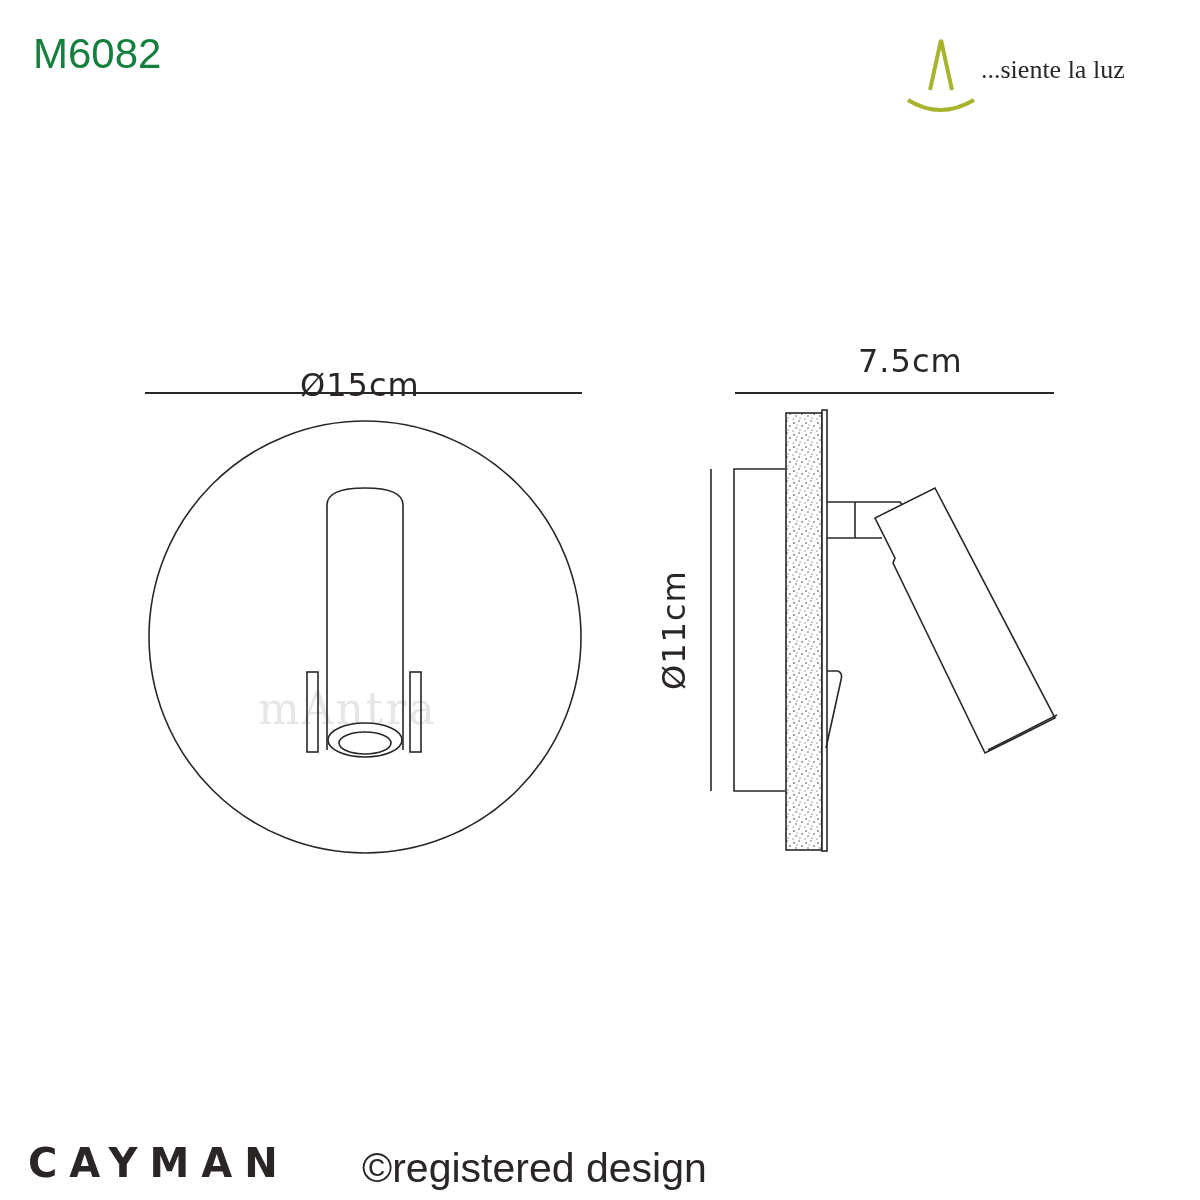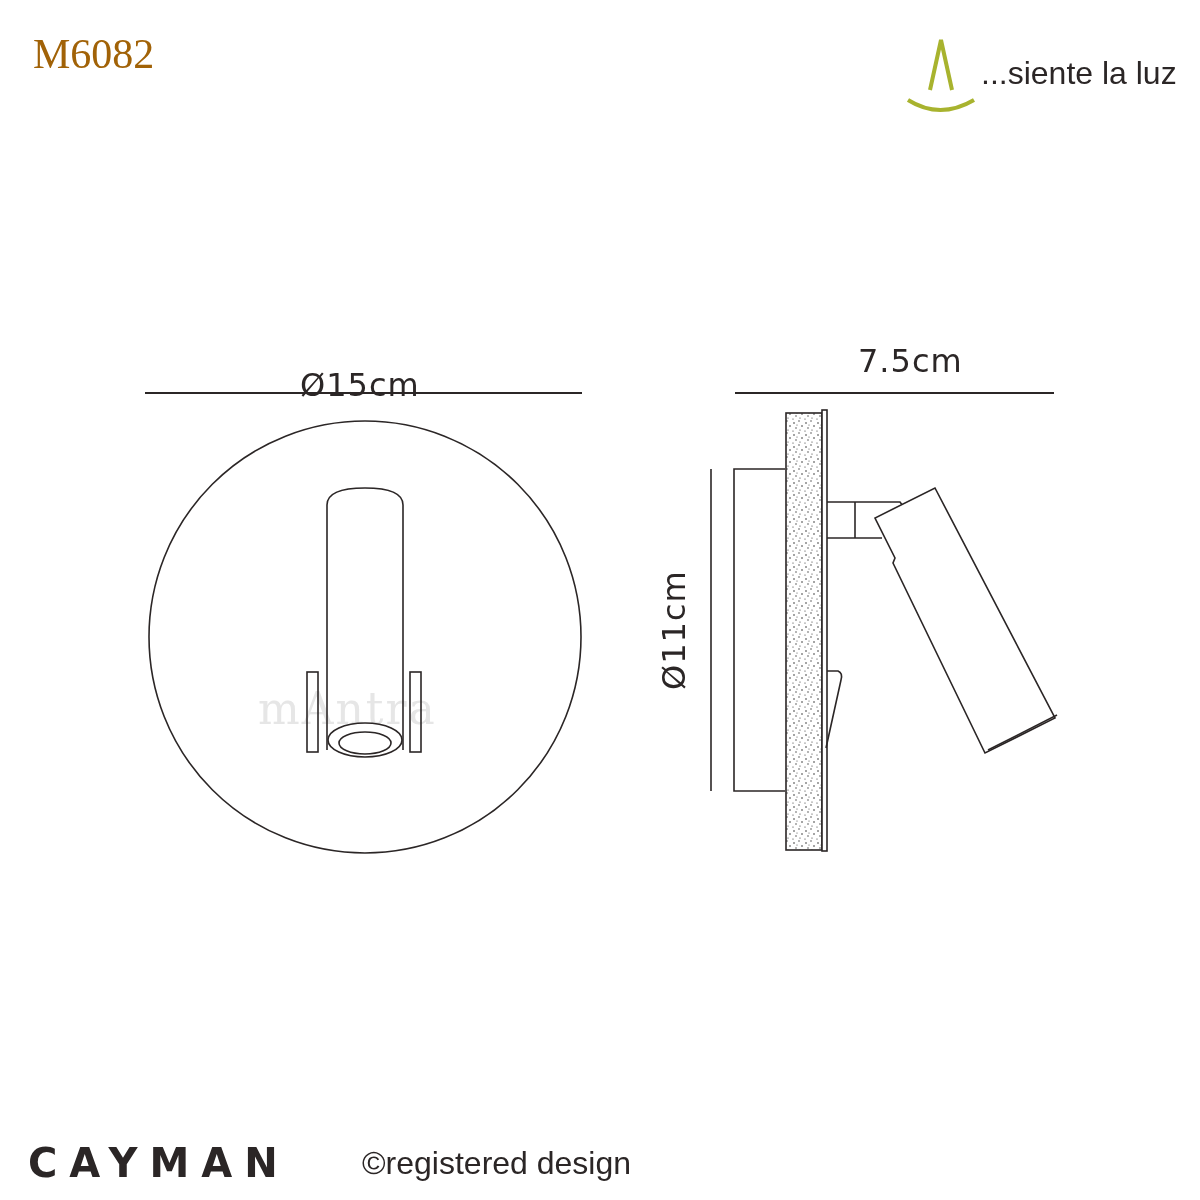--- a/index.html
+++ b/index.html
@@ -1,25 +1,25 @@
 <!DOCTYPE html>
 <html><head>
 <meta charset="utf-8">
 <style>
   html, body { margin: 0; padding: 0; background: #ffffff; }
   body { width: 1200px; height: 1200px; position: relative; overflow: hidden; font-family: "DejaVu Sans", sans-serif; color: #2b2626; }
-  .model { position: absolute; left: 33px; top: 30px; font-family: Liberation Serif, serif; font-size: 42px; letter-spacing: 0px; color: #a16207; }
-  .tagline { position: absolute; left: 981px; top: 55px; font-family: Liberation Sans, sans-serif; font-size: 32px; color: #2b2626; }
+  .model { position: absolute; left: 33px; top: 30px; font-family: Liberation Sans, sans-serif; font-size: 42px; letter-spacing: 0px; color: #15803d; }
+  .tagline { position: absolute; left: 981px; top: 55px; font-family: Liberation Serif, serif; font-size: 26px; color: #2b2626; }
   .logo-mark { position: absolute; left: 900px; top: 30px; width: 80px; height: 90px; }
   .dim { position: absolute; font-family: "DejaVu Sans", sans-serif; font-size: 32px; color: #2b2626; letter-spacing: 1px; }
   .dim-d15 { left: 300px; top: 342px; margin-top: 24px; }
   .dim-75 { left: 842px; top: 342px; margin-left: 16px; }
   .dim-d11 { left: 655px; top: 690px; transform: rotate(-90deg); transform-origin: left top; }
   .brand { position: absolute; left: 28px; top: 1140px; font-family: "DejaVu Sans", sans-serif; font-weight: bold; font-size: 40px; letter-spacing: 12px; color: #2b2626; text-align: right; }
-  .registered { position: absolute; left: 362px; top: 1145px; font-family: "Liberation Sans", sans-serif; font-size: 32px; color: #2b2626; }
+  .registered { position: absolute; left: 362px; top: 1145px; font-family: "Liberation Sans", sans-serif; font-size: 41px; color: #2b2626; }
   .watermark { position: absolute; left: 258px; top: 683px; font-family: "DejaVu Serif", serif; font-size: 44px; color: #e6e6e6; letter-spacing: 2px; }
   svg.drawing { position: absolute; left: 0; top: 0; }
 </style>
 </head>
 <body>
 
 <div class="model">M6082</div>
 
 <svg class="logo-mark" viewBox="0 0 80 90" width="80" height="90">
   <path d="M30 60 L41 10 L52 60" fill="none" stroke="#a8b32e" stroke-width="4"></path>

